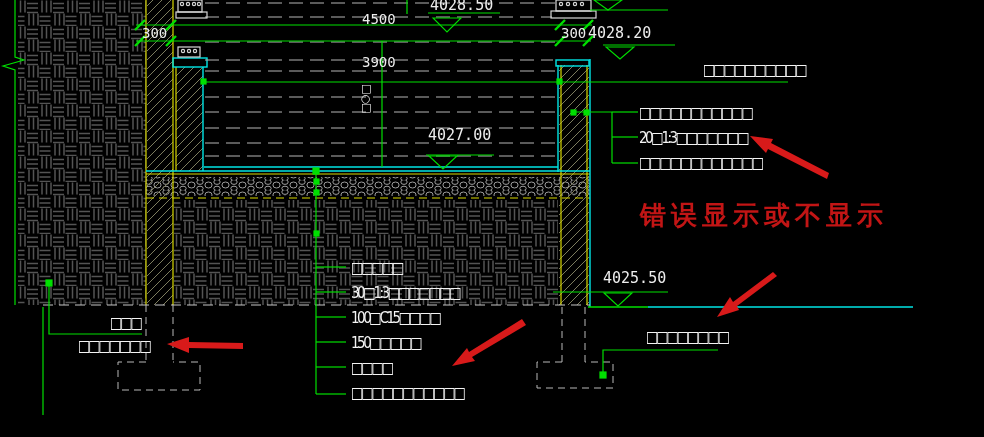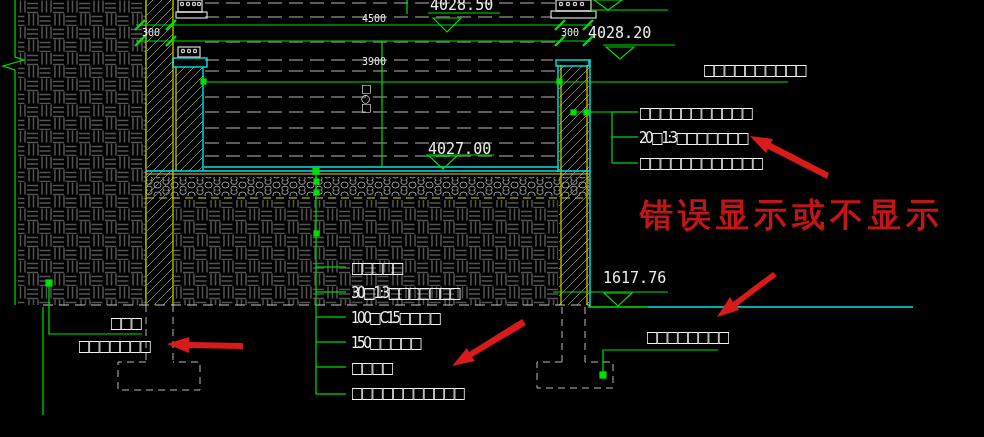--- a/index.html
+++ b/index.html
@@ -1,27 +1,27 @@
 <!DOCTYPE html>
 <html><head>
 <meta charset="utf-8">
 <style>
   html,body{margin:0;padding:0;background:#000;}
   #stage{position:relative;width:984px;height:437px;background:#000;overflow:hidden;
          font-family:"DejaVu Sans",sans-serif;padding-left:48px;}
   #stage svg{position:absolute;left:0;top:0;}
   .t{position:absolute;color:#ededed;font-family:"DejaVu Sans Mono",monospace;
      font-size:15px;line-height:15px;white-space:pre;}
-  .dim{font-size:10px;line-height:14px;}
+  .dim{font-size:14px;line-height:14px;}
   .tofu{position:absolute;color:#f4f4f4;font-family:"DejaVu Sans",sans-serif;
         font-size:13.5px;line-height:14px;letter-spacing:-2.5px;white-space:pre;
         transform:scaleY(1.18);transform-origin:0 0;}
   .vert{position:absolute;color:#f4f4f4;width:13px;word-break:break-all;
         font-size:11px;line-height:9.5px;letter-spacing:0;color:#f4f4f4;}
-  .red-note{position:absolute;color:#c21515;font-size:33px;line-height:28px;
+  .red-note{position:absolute;color:#c21515;font-size:26px;line-height:28px;
             letter-spacing:5px;font-weight:bold;white-space:pre;text-align:right;}
 </style>
 </head>
 <body>
 
 <div id="stage">
 
   <svg width="984" height="437" viewBox="0 0 984 437">
     <defs>
       <pattern id="bw" width="26" height="26" patternUnits="userSpaceOnUse">
@@ -198,22 +198,22 @@
     <g fill="#d81a1a" stroke="none">
       <polygon points="750,136 766,153 768,149 827,179 829,173 771,143 773,139"></polygon>
       <polygon points="452,366 475,361 472,357 526,325 522,319 469,352 467,348"></polygon>
       <polygon points="167,344 189,353 189,348 243,349 243,343 189,342 189,337"></polygon>
       <polygon points="717,317 739,310 737,306 777,276 773,272 733,302 730,297"></polygon>
     </g>
   </svg>
 
   <span class="t" style="left:430px;top:-2px;">4028.50</span>
   <span class="t" style="left:588px;top:26px;">4028.20</span>
-  <span class="t" style="left:428px;top:142px;text-align:right;">4027.00</span>
-  <span class="t" style="left:603px;top:271px;">1617.76</span>
+  <span class="t" style="left:428px;top:128px;text-align:right;">4027.00</span>
+  <span class="t" style="left:603px;top:271px;">4025.50</span>
 
   <span class="t dim" style="left:362px;top:12px;">4500</span>
   <span class="t dim" style="left:362px;top:27px;margin-top:28px;">3900</span>
   <span class="t dim" style="left:142px;top:26px;">300</span>
   <span class="t dim" style="left:561px;top:26px;">300</span>
 
   <span class="tofu" style="left:703px;top:61px;">□□□□□□□□□□</span>
 
   <div class="vert" style="left:361px;top:84px;">□○□</div>
 

